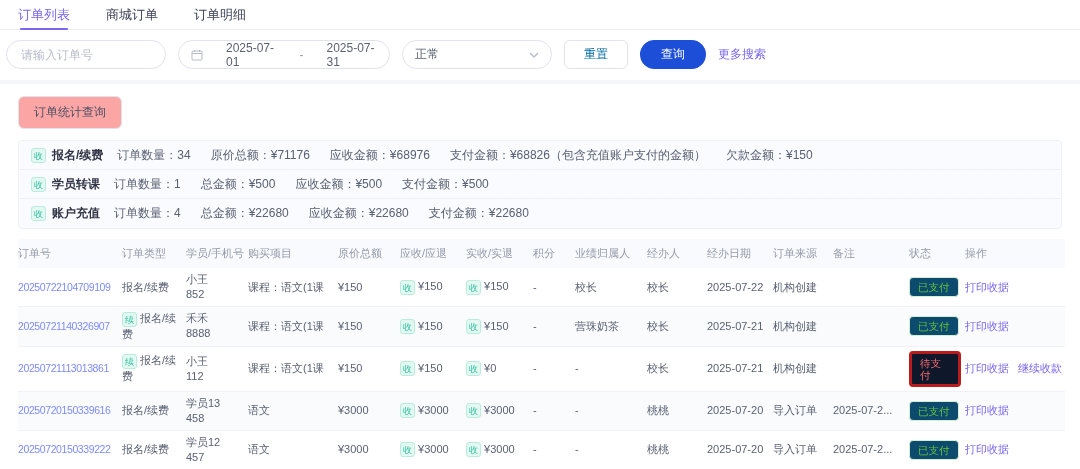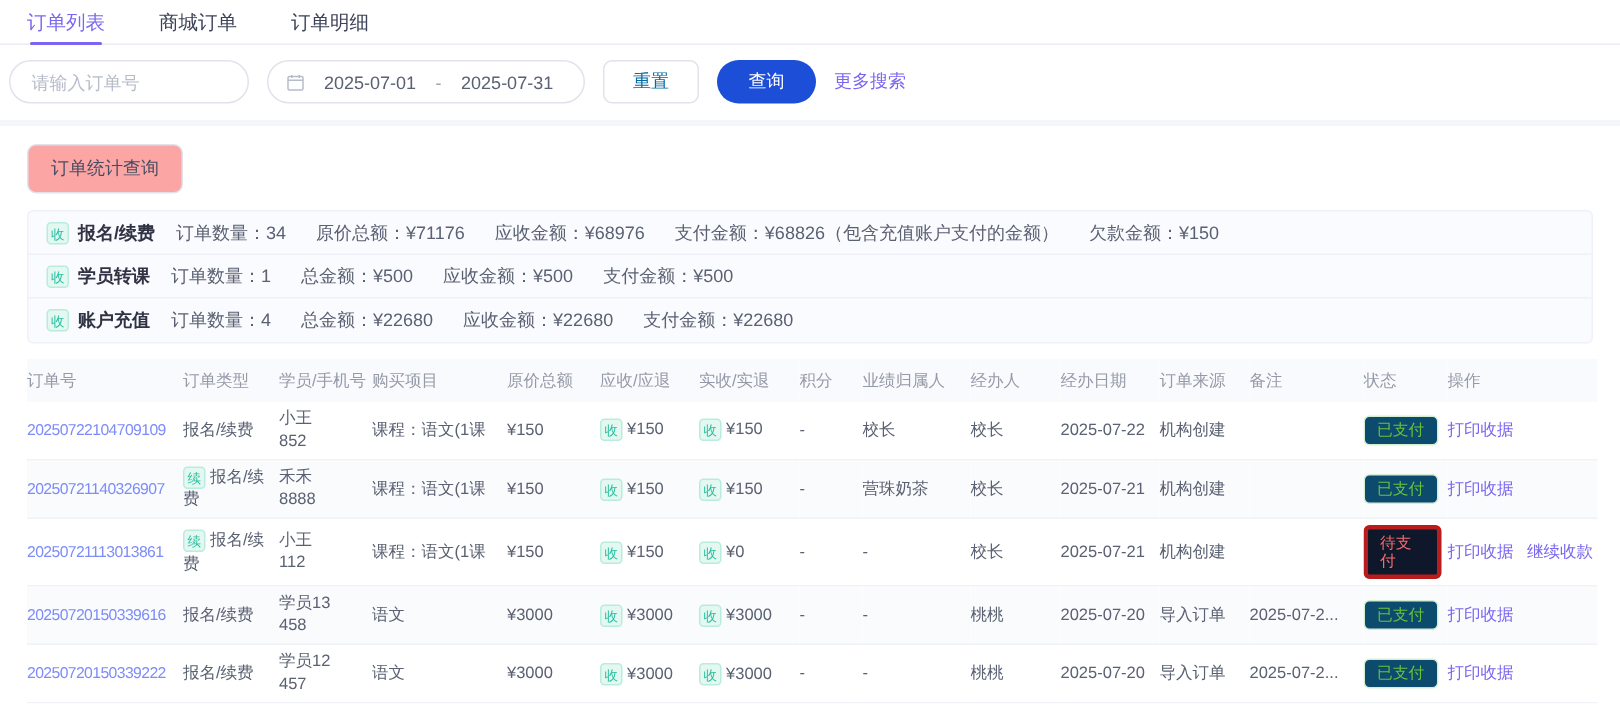--- a/index.html
+++ b/index.html
@@ -15,21 +15,21 @@
   .tab.active::after { content:""; position:absolute; left:2px; right:2px; bottom:-1px;
     height:2px; background:#7a66f0; border-radius:1px; }
 
   
   .filters { display:flex; align-items:center; gap:12px; padding:10px 6px 11px;
     border-bottom:4px solid #f5f6fb; }
   .ctl { height:29px; border:1px solid #e0e3eb; border-radius:15px; background:#fff;
     display:flex; align-items:center; font-size:12px; color:#5a6172; }
   .order-input { width:160px; padding:0 14px; outline:none; }
   .order-input::placeholder { color:#b7bcc9; }
-  .date-range { width:212px; padding:0 12px; gap:13px; }
+  .date-range { width:212px; padding:0 12px; gap:23px; }
   .date-range .sep { color:#9aa0ad; }
   .status-select { width:150px; padding:0 12px; justify-content:space-between; }
   .icon-svg { display:block; }
   .btn { height:29px; font-size:12px; cursor:pointer; }
   .btn-reset { padding:0 19px; border:1px solid #e0e3eb; border-radius:6px;
     background:#fff; color:#0369a1; }
   .btn-query { padding:0 21px; border:none; border-radius:15px; background:#1d4ed8;
     color:#fff; }
   .more-link { font-size:12px; color:#7a66f0; cursor:pointer; }
 
@@ -87,20 +87,28 @@
       <svg class="icon-svg" width="12" height="12" viewBox="0 0 12 12">
         <rect x="1" y="2" width="10" height="9" rx="1" fill="none" stroke="#b7bcc9" stroke-width="1"></rect>
         <line x1="1" y1="4.5" x2="11" y2="4.5" stroke="#b7bcc9" stroke-width="1"></line>
         <line x1="3.5" y1="1" x2="3.5" y2="3" stroke="#b7bcc9" stroke-width="1"></line>
         <line x1="8.5" y1="1" x2="8.5" y2="3" stroke="#b7bcc9" stroke-width="1"></line>
       </svg>
     </span>
     <span>2025-07-01</span>
     <span class="sep">-</span>
     <span>2025-07-31</span>
+  </div>
+  <div class="ctl status-select">
+    <span>正常</span>
+    <span>
+      <svg class="icon-svg" width="10" height="6" viewBox="0 0 10 6">
+        <polyline points="1,1 5,5 9,1" fill="none" stroke="#b7bcc9" stroke-width="1.3"></polyline>
+      </svg>
+    </span>
   </div>
   <button class="btn btn-reset">重置</button>
   <button class="btn btn-query">查询</button>
   <span class="more-link">更多搜索</span>
 </div>
 
 <div class="stats-row">
   <button class="btn-stats">订单统计查询</button>
 </div>
 

